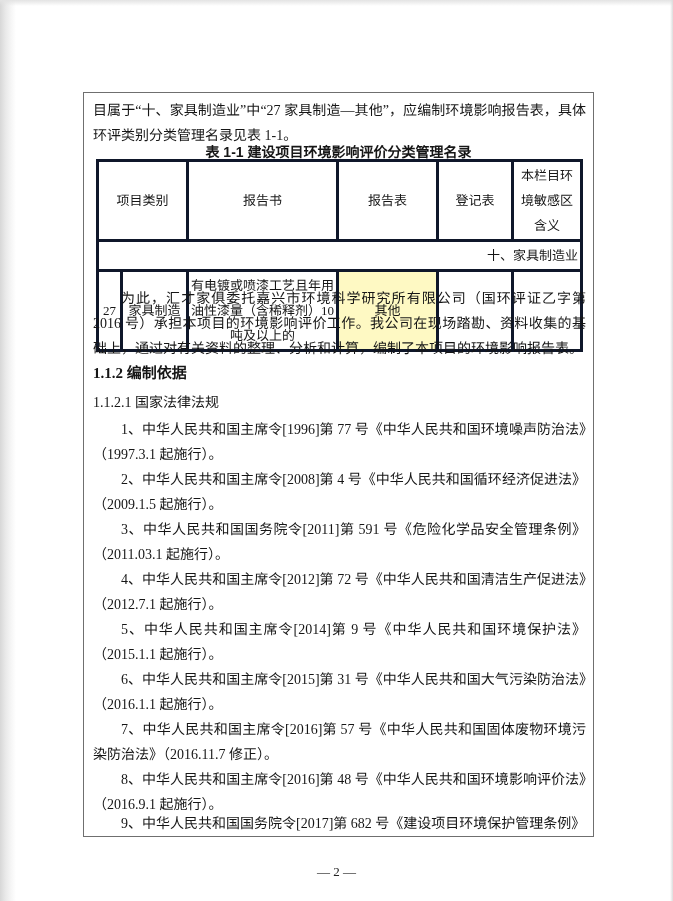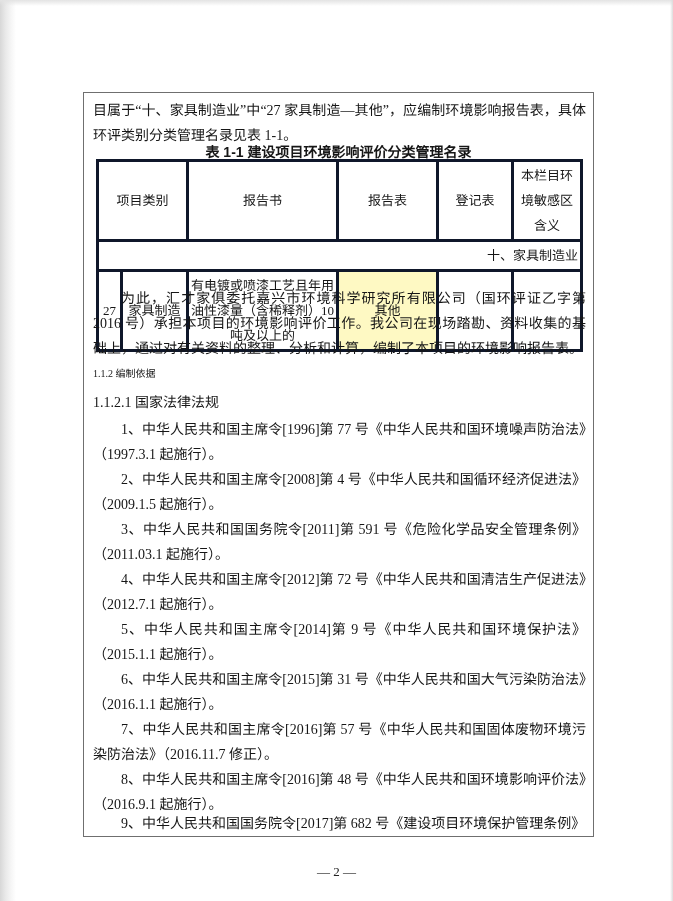--- a/index.html
+++ b/index.html
@@ -49,21 +49,21 @@
     text-align: center; vertical-align: middle;
     padding: 1px 2px; line-height: 25px;
     overflow: hidden;
   }
   tr.hdr  td { height: 33px; }
   tr.band td { height: 19px; text-align: right; padding-left: 7px; }
   tr.datarow td { height: 59px; }
   td.desc { text-align: left; padding: 2px 3px; line-height: 20px; }
   td.hl   { background: #fef9c3; }
 
-  .h-bold { font-weight: normal; font-size: 10px; }
+  .h-bold { font-weight: bold; font-size: 15px; }
   .footer {
     position: absolute; left: 0; top: 864px; width: 100%;
     text-align: center; font-size: 13px; color: #222222;
   }
 </style>
 </head>
 <body>
 
 <div class="edge-left"></div>
 <div class="edge-top"></div>

